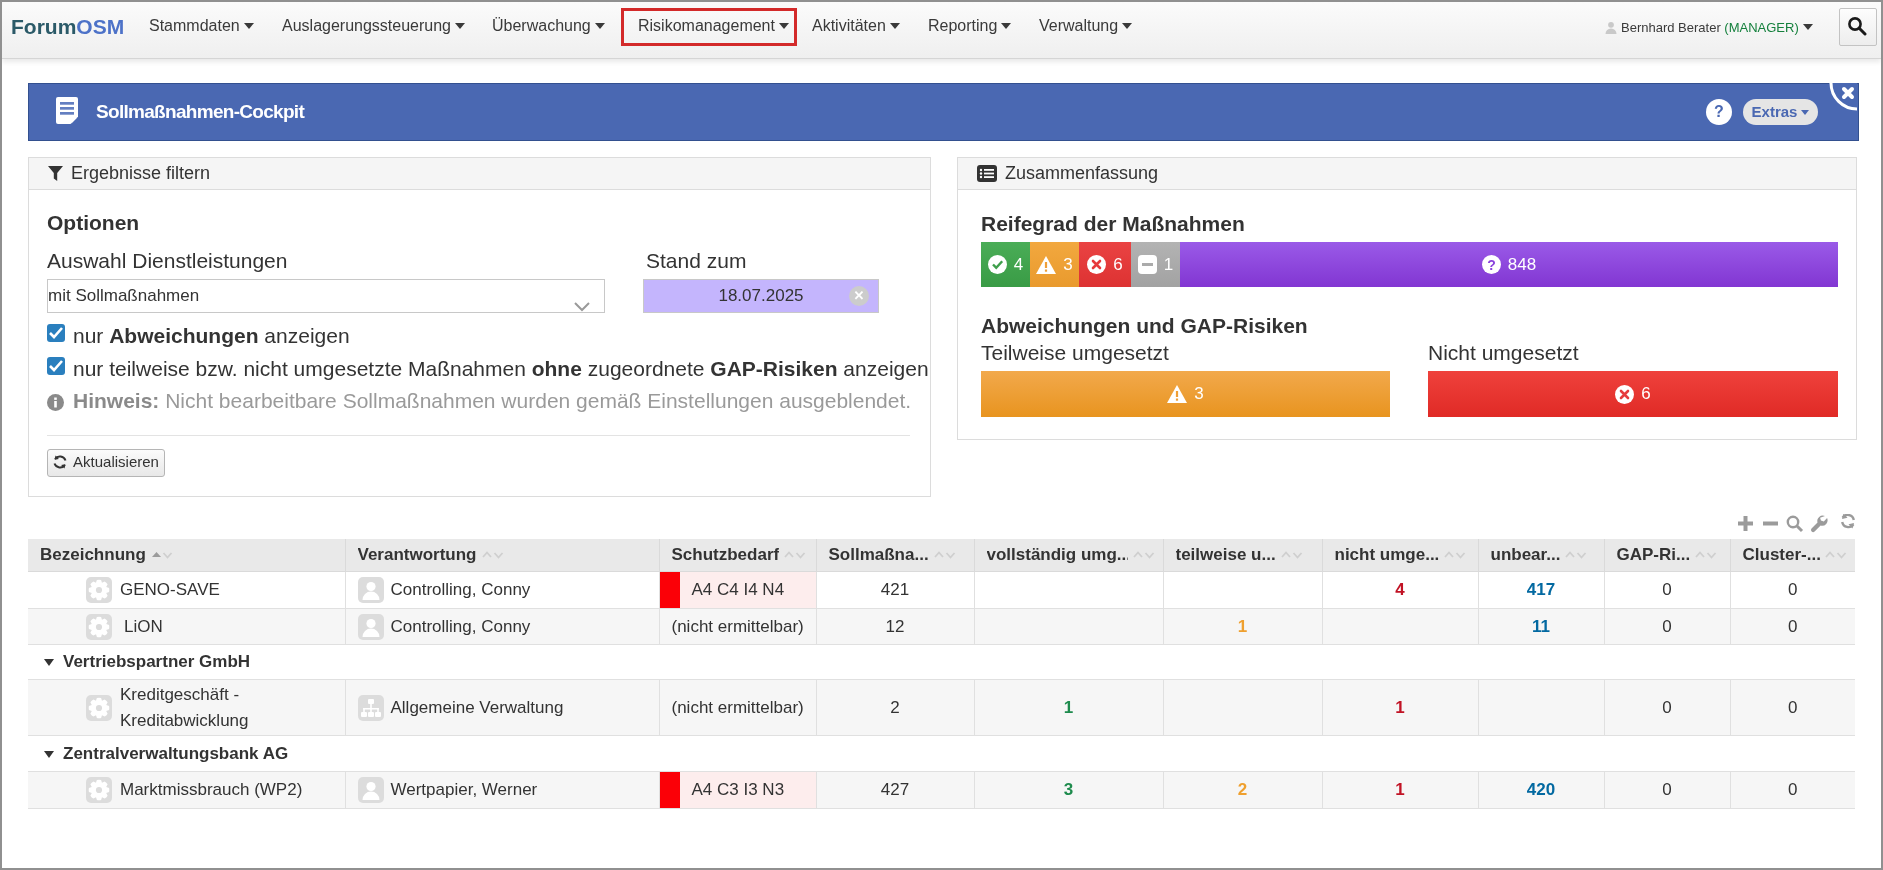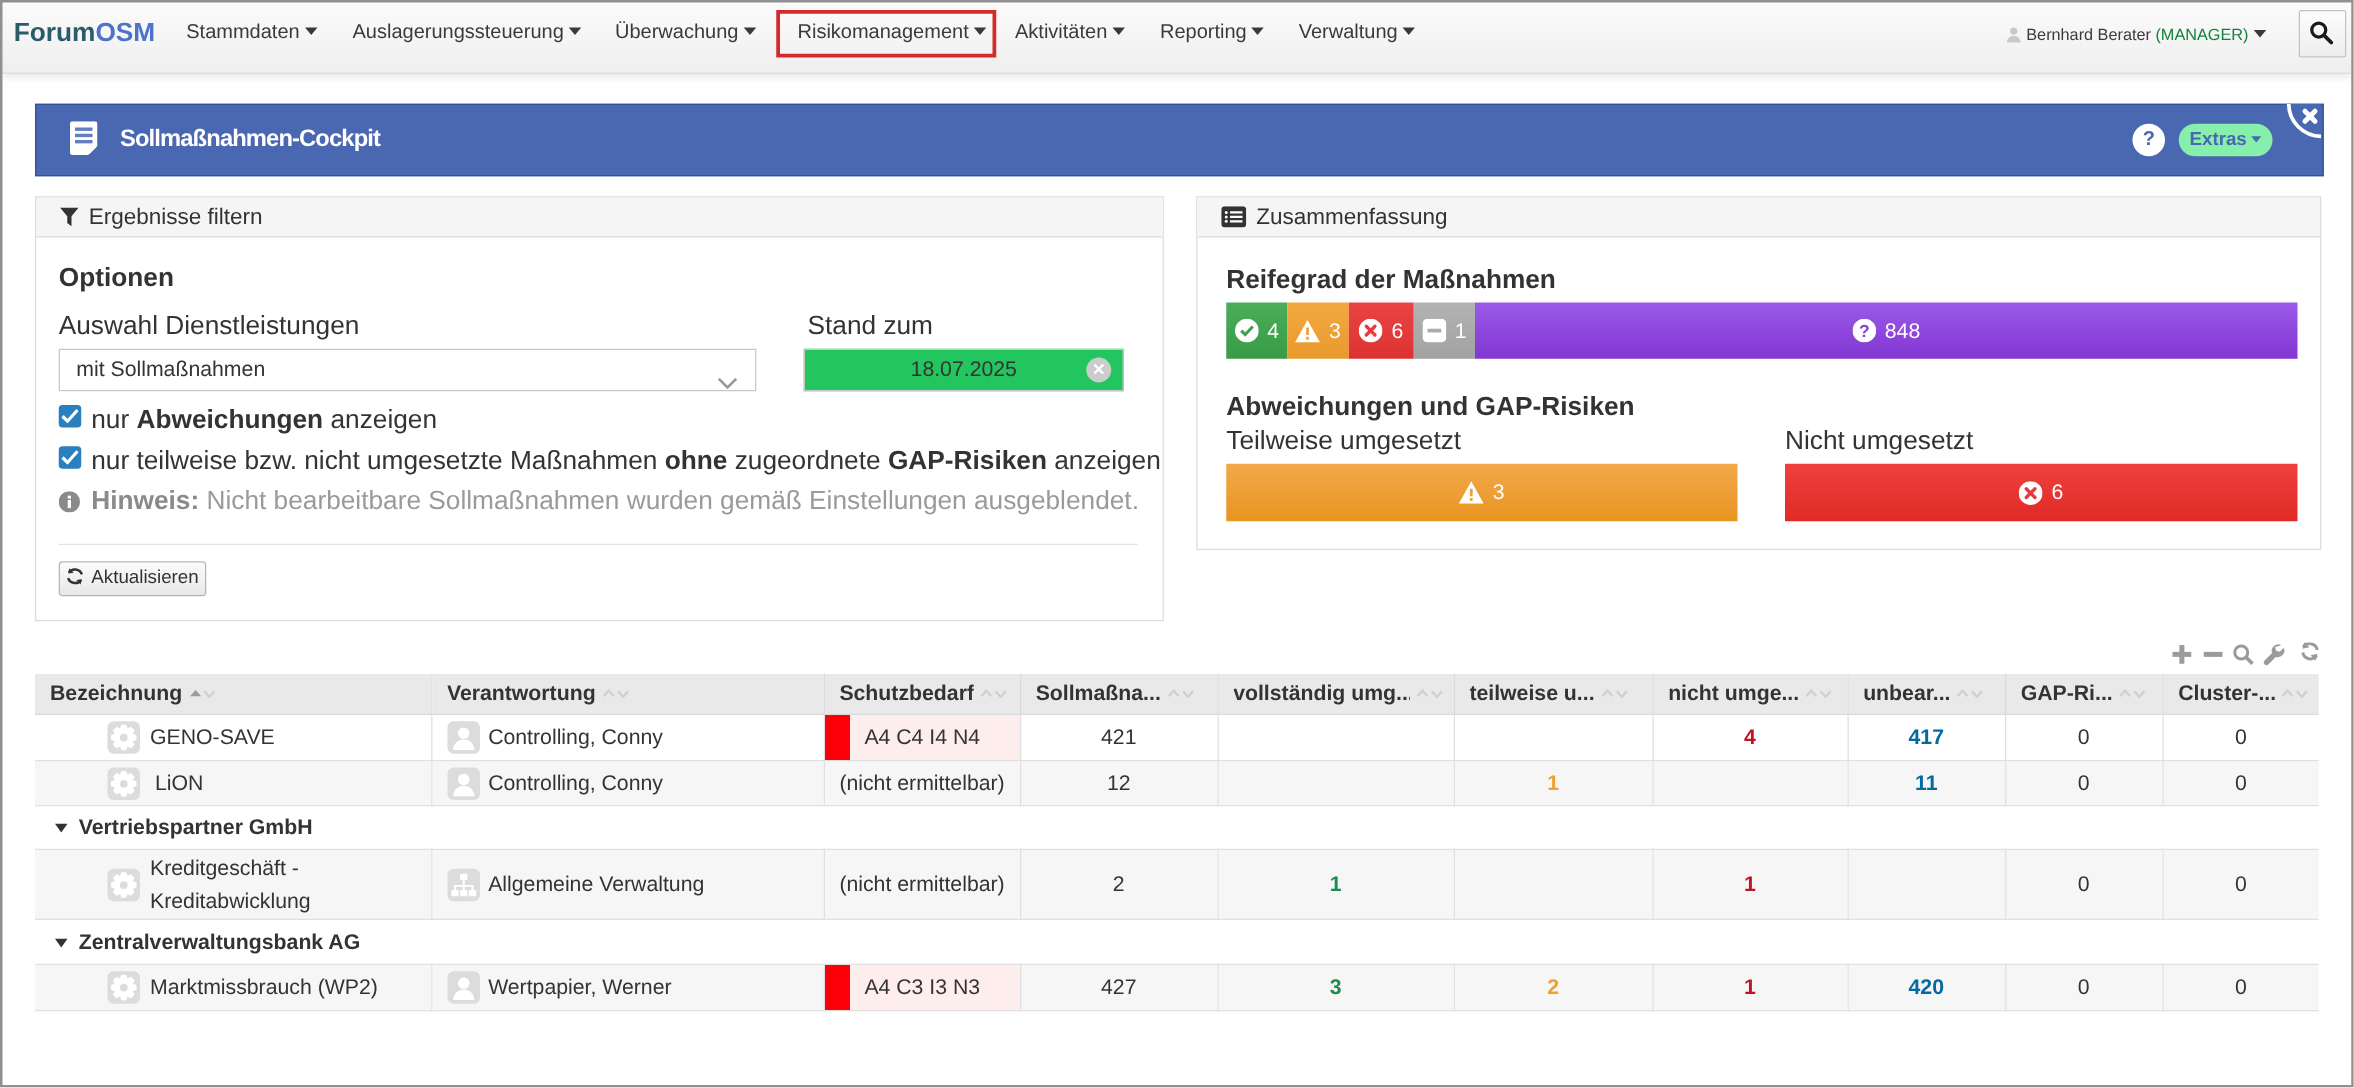--- a/index.html
+++ b/index.html
@@ -13,33 +13,33 @@
 #redbox{position:absolute;left:621px;top:8px;width:176px;height:38px;border:3px solid #d32a2a;box-sizing:border-box;z-index:5}
 #user{position:absolute;top:20px;left:1621px;font-size:13px;color:#3a3a3a;white-space:nowrap}
 #user .mgr{color:#15803d}
 #usericon{position:absolute;left:1605px;top:20px}
 #searchbtn{position:absolute;left:1839px;top:8px;width:36px;height:36px;border:1px solid #c3c3c3;background:linear-gradient(#fdfdfd,#ededed);border-radius:2px}
 
 #bluebar{position:absolute;left:28px;top:83px;width:1829px;height:56px;background:#4a68b2;border:1px solid #33508f}
 #bluetitle{position:absolute;left:96px;top:101px;font-size:19px;letter-spacing:-0.7px;font-weight:bold;color:#fff}
 #docicon{position:absolute;left:56px;top:97px}
 #qcircle{position:absolute;left:1706px;top:99px;width:26px;height:26px;border-radius:50%;background:#fff;color:#4a68b2;font-weight:bold;font-size:16px;text-align:center;line-height:26px}
-#extras{position:absolute;left:1743px;top:99px;width:75px;height:26px;border-radius:13px;background:#86efac;color:#4a68b2;font-size:15px;font-weight:bold;text-align:center;line-height:25px}
+#extras{position:absolute;left:1743px;top:99px;width:75px;height:26px;border-radius:13px;background:#e5e5e5;color:#4a68b2;font-size:15px;font-weight:bold;text-align:center;line-height:25px}
 #extras .caret{border-top-color:#4a68b2;border-left-width:4px;border-right-width:4px;border-top-width:5px;margin-left:4px}
 #cornerx{position:absolute;left:1829px;top:83px}
 
 .panel{position:absolute;background:#fff;border:1px solid #dcdcdc}
 .phead{height:31px;background:#f5f5f5;border-bottom:1px solid #dcdcdc;line-height:31px;font-size:18px;color:#333;padding-left:19px}
 #fpanel{left:28px;top:157px;width:901px;height:338px}
 #spanel{left:957px;top:157px;width:898px;height:281px}
 .lbl{position:absolute;font-size:21px;color:#333}
 .bold{font-weight:bold}
-#selbox{position:absolute;left:47px;top:279px;width:558px;height:34px;box-sizing:border-box;border:1px solid #c8c8c8;background:#fff;line-height:31px;padding-left:13px;font-size:17px}
+#selbox{position:absolute;left:47px;top:279px;width:558px;height:34px;box-sizing:border-box;border:1px solid #c8c8c8;background:#fff;line-height:31px;font-size:17px}
 #selchev{position:absolute;right:14px;top:11px}
-#datebox{position:absolute;left:643px;top:279px;width:256px;height:34px;box-sizing:border-box;border:1px solid #c8c8c8;background:#22c55e;line-height:31px;text-align:center;font-size:17px}
+#datebox{position:absolute;left:643px;top:279px;width:236px;height:34px;box-sizing:border-box;border:1px solid #c8c8c8;background:#c4b5fd;line-height:31px;text-align:center;font-size:17px}
 #dateclear{position:absolute;right:9px;top:6px;width:20px;height:20px;border-radius:50%;background:#ccc;color:#fff;text-align:center;line-height:19px;font-size:13px;font-weight:bold}
 .cb{position:absolute;width:18px;height:18px;background:#2a7fbe;border-radius:3px}
 .cb svg{position:absolute;left:2px;top:3px}
 .hint{color:#9a9a9a}
 .hint b{color:#8a8a8a}
 #divider{position:absolute;left:47px;top:435px;width:863px;height:1px;background:#e3e3e3}
 #aktbtn{position:absolute;left:47px;top:449px;width:116px;height:26px;border:1px solid #b5b5b5;border-radius:3px;background:linear-gradient(#fbfbfb,#e8e8e8);font-size:15px;color:#333;line-height:24px;text-align:center}
 
 .seg{position:absolute;top:242px;height:45px;display:flex;align-items:center;justify-content:center;color:#fff;font-size:17px}
 .n{margin-left:7px}

